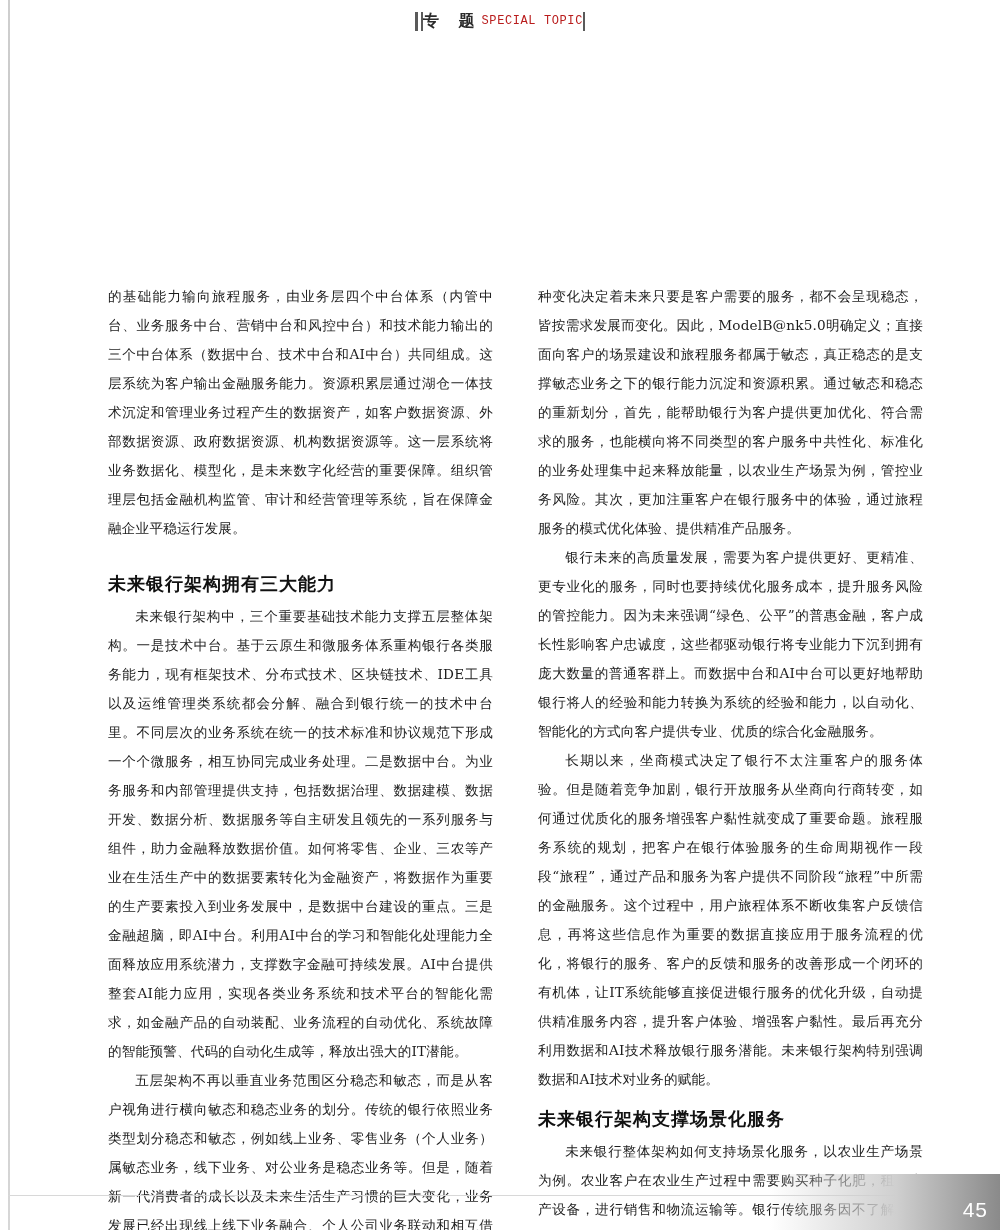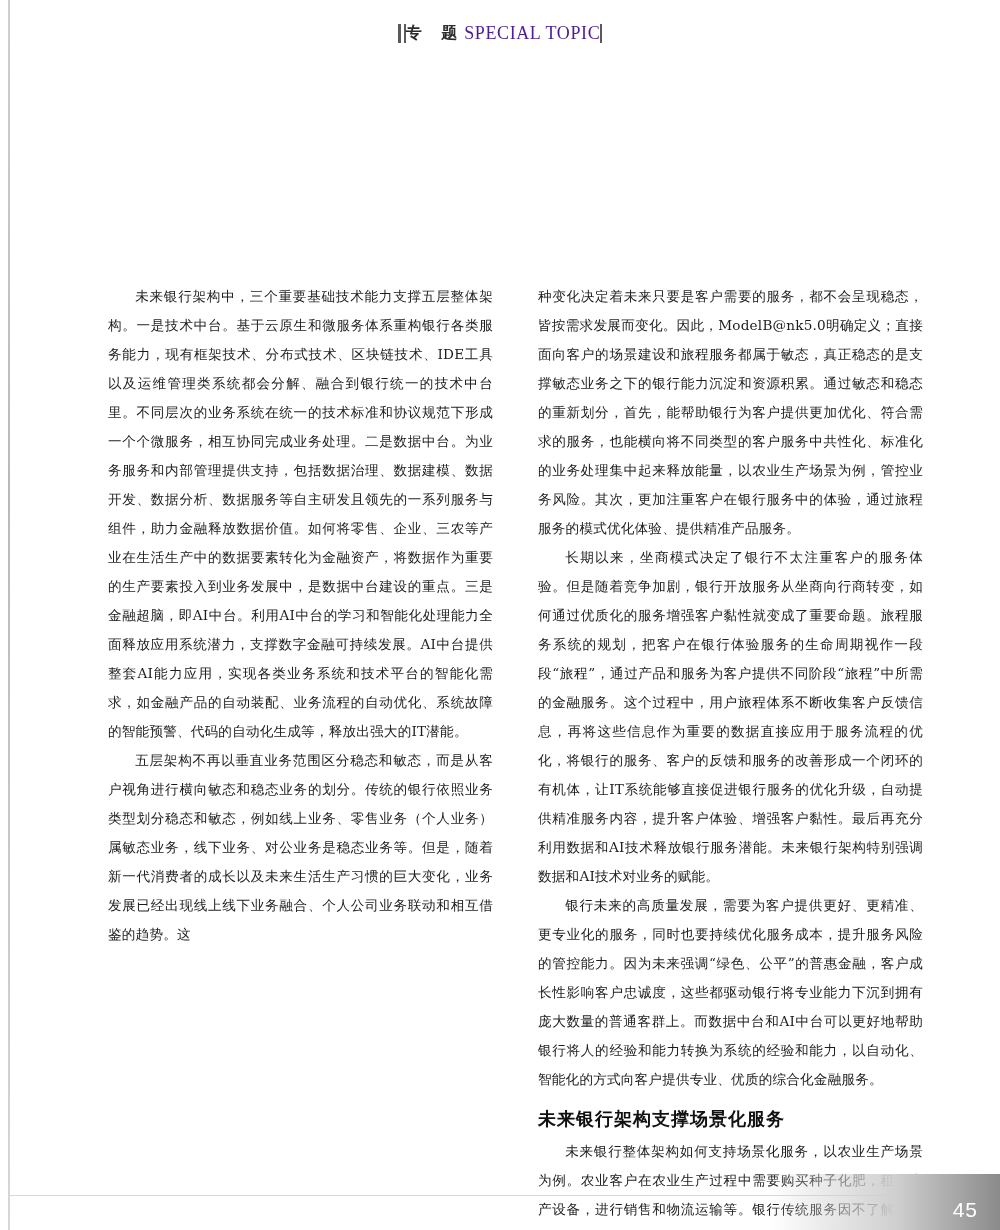--- a/index.html
+++ b/index.html
@@ -12,21 +12,21 @@
     height: 1230px;
     position: relative;
     font-family: "DejaVu Serif", "Liberation Serif", serif;
     color: #1a1a1a;
     overflow: hidden;
   }
 
   
   .page-header {
     position: absolute;
-    top: 16px;
+    top: 4px;
     left: 0;
     width: 1000px;
     height: 34px;
     display: flex;
     align-items: center;
     justify-content: center;
   }
   .hdr-bars {
     display: inline-flex;
     gap: 3px;
@@ -40,24 +40,24 @@
   }
   .hdr-bars i.thin { width: 1.5px; }
   .hdr-cn {
     font-family: "DejaVu Serif", "Liberation Serif", serif;
     font-size: 16px;
     letter-spacing: 7px;
     color: #2b2b2b;
     font-weight: 600;
   }
   .hdr-en {
-    font-family: Liberation Serif, serif;
-    font-size: 18px;
+    font-family: Liberation Mono, monospace;
+    font-size: 12px;
     letter-spacing: 0.6px;
-    color: #4c1d95;
+    color: #b91c1c;
   }
   .hdr-rule {
     display: block;
     width: 1.6px;
     height: 19px;
     background: #5a5a5a;
   }
 
   
   .left-rule {
@@ -114,21 +114,21 @@
   .page-number-wrap {
     position: absolute;
     right: 0;
     bottom: 0;
     width: 230px;
     height: 56px;
     background: linear-gradient(to right, rgba(255,255,255,0) 0%, #cfcfcf 55%, #8a8a8a 100%);
   }
   .page-number {
     position: absolute;
-    right: 22px;
+    right: 12px;
     bottom: 8px;
     font-family: "Liberation Sans", sans-serif;
     font-size: 21px;
     color: #ffffff;
     letter-spacing: 1px;
   }
 </style>
 </head>
 <body>
 
@@ -138,28 +138,30 @@
   <span class="hdr-bars">
     <i></i>
       <i class="thin"></i>
   </span>
   <span class="hdr-cn">专 题</span>
   <span class="hdr-en">SPECIAL TOPIC</span>
   <span class="hdr-rule"></span>
 </div>
 
 <div class="col left">
+  <p class="noindent">的基础能力输向旅程服务，由业务层四个中台体系（内管中台、业务服务中台、营销中台和风控中台）和技术能力输出的三个中台体系（数据中台、技术中台和AI中台）共同组成。这层系统为客户输出金融服务能力。资源积累层通过湖仓一体技术沉淀和管理业务过程产生的数据资产，如客户数据资源、外部数据资源、政府数据资源、机构数据资源等。这一层系统将业务数据化、模型化，是未来数字化经营的重要保障。组织管理层包括金融机构监管、审计和经营管理等系统，旨在保障金融企业平稳运行发展。</p>
+  <h2 class="section-title">未来银行架构拥有三大能力</h2>
   <p>未来银行架构中，三个重要基础技术能力支撑五层整体架构。一是技术中台。基于云原生和微服务体系重构银行各类服务能力，现有框架技术、分布式技术、区块链技术、IDE工具以及运维管理类系统都会分解、融合到银行统一的技术中台里。不同层次的业务系统在统一的技术标准和协议规范下形成一个个微服务，相互协同完成业务处理。二是数据中台。为业务服务和内部管理提供支持，包括数据治理、数据建模、数据开发、数据分析、数据服务等自主研发且领先的一系列服务与组件，助力金融释放数据价值。如何将零售、企业、三农等产业在生活生产中的数据要素转化为金融资产，将数据作为重要的生产要素投入到业务发展中，是数据中台建设的重点。三是金融超脑，即AI中台。利用AI中台的学习和智能化处理能力全面释放应用系统潜力，支撑数字金融可持续发展。AI中台提供整套AI能力应用，实现各类业务系统和技术平台的智能化需求，如金融产品的自动装配、业务流程的自动优化、系统故障的智能预警、代码的自动化生成等，释放出强大的IT潜能。</p>
   <p>五层架构不再以垂直业务范围区分稳态和敏态，而是从客户视角进行横向敏态和稳态业务的划分。传统的银行依照业务类型划分稳态和敏态，例如线上业务、零售业务（个人业务）属敏态业务，线下业务、对公业务是稳态业务等。但是，随着新一代消费者的成长以及未来生活生产习惯的巨大变化，业务发展已经出现线上线下业务融合、个人公司业务联动和相互借鉴的趋势。这</p>
 </div>
 
 <div class="col right">
   <p class="noindent">种变化决定着未来只要是客户需要的服务，都不会呈现稳态，皆按需求发展而变化。因此，ModelB@nk5.0明确定义；直接面向客户的场景建设和旅程服务都属于敏态，真正稳态的是支撑敏态业务之下的银行能力沉淀和资源积累。通过敏态和稳态的重新划分，首先，能帮助银行为客户提供更加优化、符合需求的服务，也能横向将不同类型的客户服务中共性化、标准化的业务处理集中起来释放能量，以农业生产场景为例，管控业务风险。其次，更加注重客户在银行服务中的体验，通过旅程服务的模式优化体验、提供精准产品服务。</p>
+  <p>银行未来的高质量发展，需要为客户提供更好、更精准、更专业化的服务，同时也要持续优化服务成本，提升服务风险的管控能力。因为未来强调“绿色、公平”的普惠金融，客户成长性影响客户忠诚度，这些都驱动银行将专业能力下沉到拥有庞大数量的普通客群上。而数据中台和AI中台可以更好地帮助银行将人的经验和能力转换为系统的经验和能力，以自动化、智能化的方式向客户提供专业、优质的综合化金融服务。</p>
   <p>长期以来，坐商模式决定了银行不太注重客户的服务体验。但是随着竞争加剧，银行开放服务从坐商向行商转变，如何通过优质化的服务增强客户黏性就变成了重要命题。旅程服务系统的规划，把客户在银行体验服务的生命周期视作一段段“旅程”，通过产品和服务为客户提供不同阶段“旅程”中所需的金融服务。这个过程中，用户旅程体系不断收集客户反馈信息，再将这些信息作为重要的数据直接应用于服务流程的优化，将银行的服务、客户的反馈和服务的改善形成一个闭环的有机体，让IT系统能够直接促进银行服务的优化升级，自动提供精准服务内容，提升客户体验、增强客户黏性。最后再充分利用数据和AI技术释放银行服务潜能。未来银行架构特别强调数据和AI技术对业务的赋能。</p>
-  <p>银行未来的高质量发展，需要为客户提供更好、更精准、更专业化的服务，同时也要持续优化服务成本，提升服务风险的管控能力。因为未来强调“绿色、公平”的普惠金融，客户成长性影响客户忠诚度，这些都驱动银行将专业能力下沉到拥有庞大数量的普通客群上。而数据中台和AI中台可以更好地帮助银行将人的经验和能力转换为系统的经验和能力，以自动化、智能化的方式向客户提供专业、优质的综合化金融服务。</p>
   <h2 class="section-title tight">未来银行架构支撑场景化服务</h2>
   <p>未来银行整体架构如何支持场景化服务，以农业生产场景为例。农业客户在农业生产过程中需要购买种子化肥，租用生产设备，进行销售和物流运输等。银行传统服务因不了解农业产业</p>
 </div>
 
 <div class="bottom-rule"></div>
 
 <div class="page-number-wrap">
   <span class="page-number">45</span>
 </div>
 

